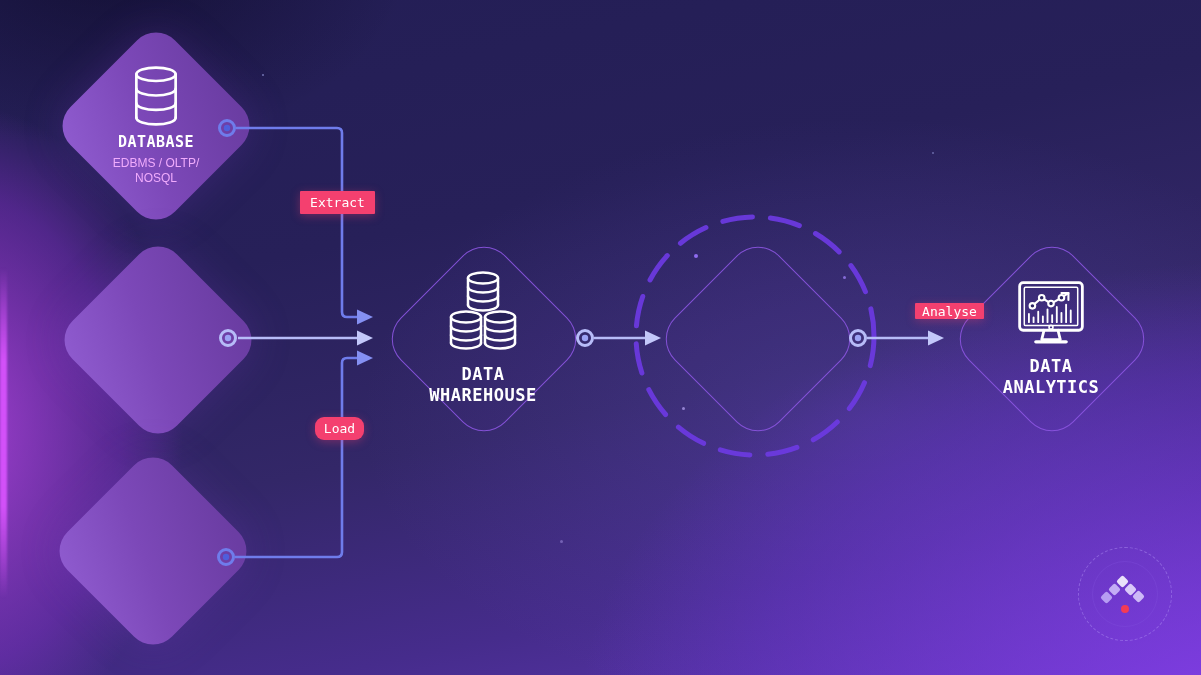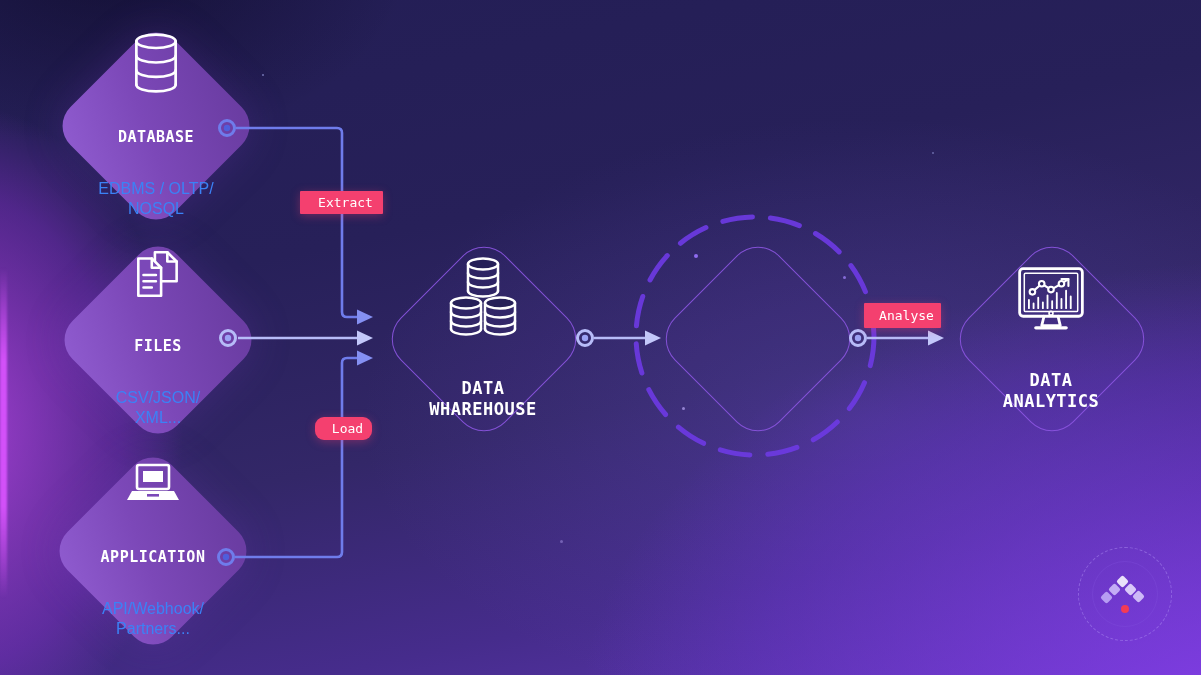--- a/index.html
+++ b/index.html
@@ -31,46 +31,46 @@
     box-shadow:0 0 40px rgba(120,60,190,.25);
   }
   .diamond.outline{
     width:146px;height:146px;border-radius:30px;
     border:1.5px solid rgba(140,85,225,.9);
     background:rgba(90,50,170,.05);
   }
   
   .node-content{
     position:absolute;width:200px;z-index:2;display:flex;flex-direction:column;
-    align-items:center;justify-content:center;text-align:center;pointer-events:none;gap:28px;
+    align-items:center;justify-content:center;text-align:center;pointer-events:none;
   }
   .node-title{
     font-family:"DejaVu Sans Mono",monospace;font-weight:bold;color:#ffffff;
     font-size:15px;letter-spacing:.5px;margin-top:6px;white-space:pre-line;line-height:1.22;
   }
   .node-title.big{font-size:17px;}
   .node-sub{
-    color:#3b82f6;font-size:16px;line-height:1.28;margin-top:4px;white-space:pre-line;
+    color:#f0abfc;font-size:12px;line-height:1.28;margin-top:4px;white-space:pre-line;
     font-family:"Liberation Sans",sans-serif;
   }
   .icon svg{display:block;}
 
   
   #connectors{position:absolute;left:0;top:0;z-index:3;}
 
   
   .badge{
     position:absolute;z-index:4;background:#f4406f;color:#fff;
     font-family:"DejaVu Sans Mono",monospace;font-size:13px;
     display:flex;align-items:center;justify-content:center;
-    box-shadow:0 2px 10px rgba(244,64,111,.35);border-radius:1px;padding-left:8px;
+    box-shadow:0 2px 10px rgba(244,64,111,.35);border-radius:1px;
   }
   #badge-extract{left:300px;top:191px;width:75px;height:23px;}
   #badge-load{left:315px;top:417px;width:49px;height:23px;border-radius:9px;}
-  #badge-analyse{left:864px;top:303px;width:69px;height:25px;}
+  #badge-analyse{left:915px;top:303px;width:69px;height:16px;}
 
   
   .main-title{
     position:absolute;left:772px;top:567px;z-index:4;color:#ffffff;
     font-family:"Liberation Sans",sans-serif;font-size:45px;font-weight:bold;
     letter-spacing:-.5px;
   }
 
   
   .logo{
@@ -113,52 +113,21 @@
         <path d="M-19,-7 A19 6.5 0 0 0 19,-7"></path>
         <path d="M-19,7 A19 6.5 0 0 0 19,7"></path>
         <path d="M-19,21 A19 6.5 0 0 0 19,21"></path>
       </svg>
     </span>
     <div class="node-title">DATABASE</div>
     <div class="node-sub">EDBMS / OLTP/
 NOSQL</div>
   </div>
 
-  <div class="node-content" style="left:58px;top:272px;height:132px;">
-    <span class="icon">
-      <svg width="58" height="56" viewBox="-28 -27 56 54" fill="none" stroke="#ffffff" stroke-width="2.5" stroke-linejoin="round" stroke-linecap="round">
-        <g>
-          <path d="M-3,-22 h12 l9,9 v19 h-21 z"></path>
-          <path d="M9,-22 v9 h9"></path>
-        </g>
-        <g>
-          <path d="M-19,-16 h13 l9,9 v27 h-22 z" fill="#7b48b8"></path>
-          <path d="M-6,-16 v9 h9"></path>
-          <path d="M-14,0 h12 M-14,6 h12 M-14,12 h8"></path>
-        </g>
-      </svg>
-    </span>
-    <div class="node-title">FILES</div>
-    <div class="node-sub">CSV/JSON/
-XML...</div>
-  </div>
-
-  <div class="node-content" style="left:53px;top:485px;height:132px;">
-    <span class="icon">
-      <svg width="62" height="52" viewBox="-31 -26 62 52" fill="none" stroke="#ffffff" stroke-width="2.6" stroke-linejoin="round" stroke-linecap="round">
-        <rect x="-16" y="-23" width="32" height="24" rx="2"></rect>
-        <rect x="-10" y="-17" width="20" height="11" fill="#ffffff" stroke="none"></rect>
-        <path d="M-21,3 h42 l5,9 h-52 z" fill="#ffffff" stroke="none"></path>
-        <rect x="-6" y="6" width="12" height="2.6" fill="#7b48b8" stroke="none"></rect>
-      </svg>
-    </span>
-    <div class="node-title">APPLICATION</div>
-    <div class="node-sub">API/Webhook/
-Partners...</div>
-  </div>
+
 
   <div class="node-content" style="left:383px;top:262px;height:150px;">
     <span class="icon">
       <svg width="84" height="90" viewBox="-42 -45 84 90" fill="none" stroke="#ffffff" stroke-width="2.5" stroke-linecap="round">
         <g transform="translate(0,-22)">
           <path d="M-15,-13 V14 M15,-13 V14"></path>
           <path d="M-15,-4 A15 5.5 0 0 0 15,-4"></path>
           <path d="M-15,5 A15 5.5 0 0 0 15,5"></path>
           <path d="M-15,14 A15 5.5 0 0 0 15,14"></path>
           <ellipse cx="0" cy="-13" rx="15" ry="5.5" fill="#262058"></ellipse>

